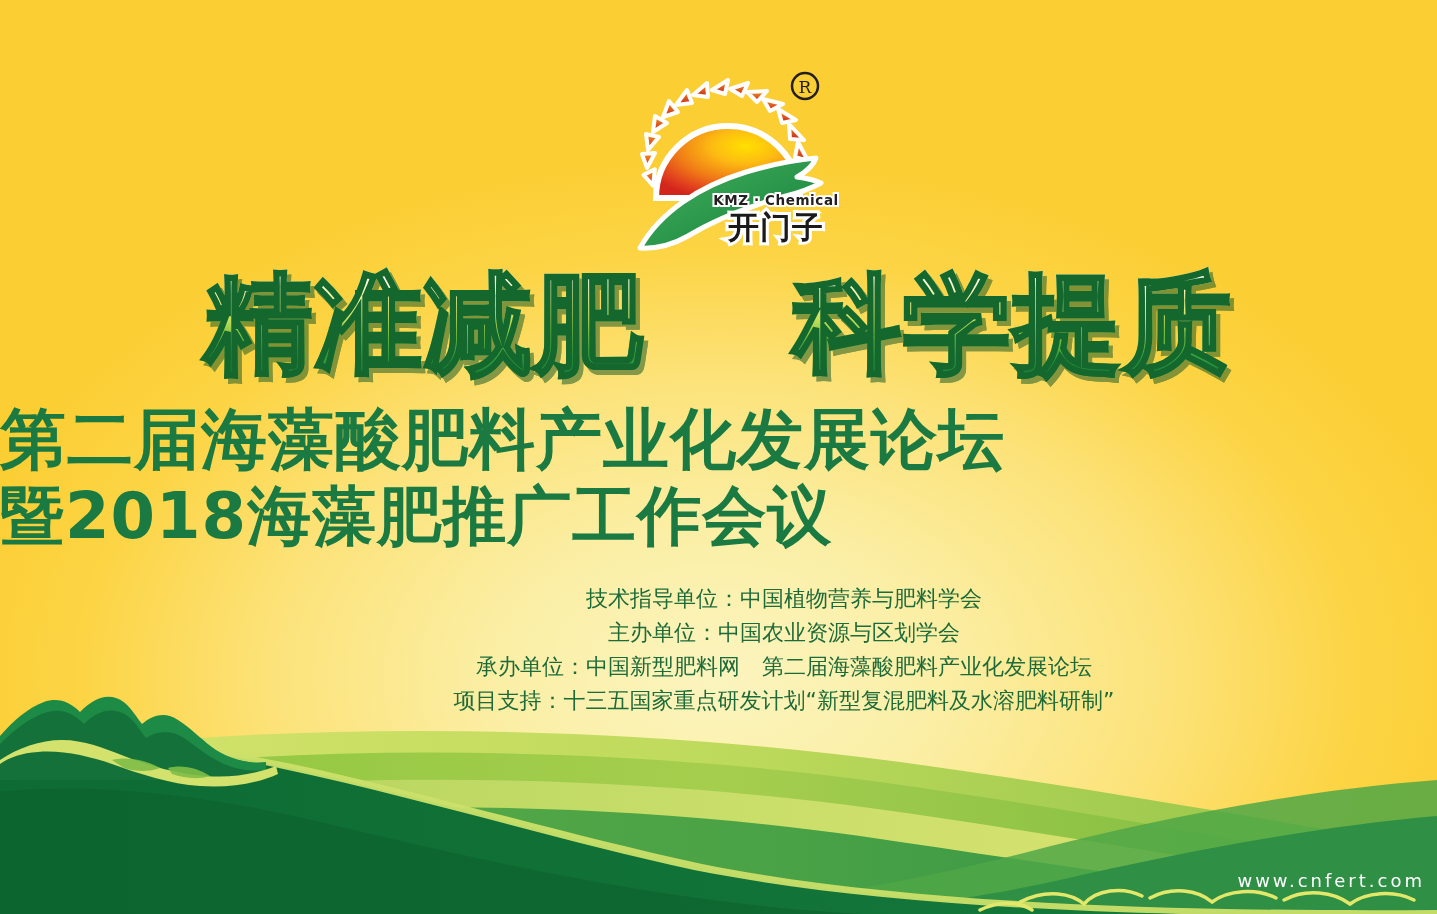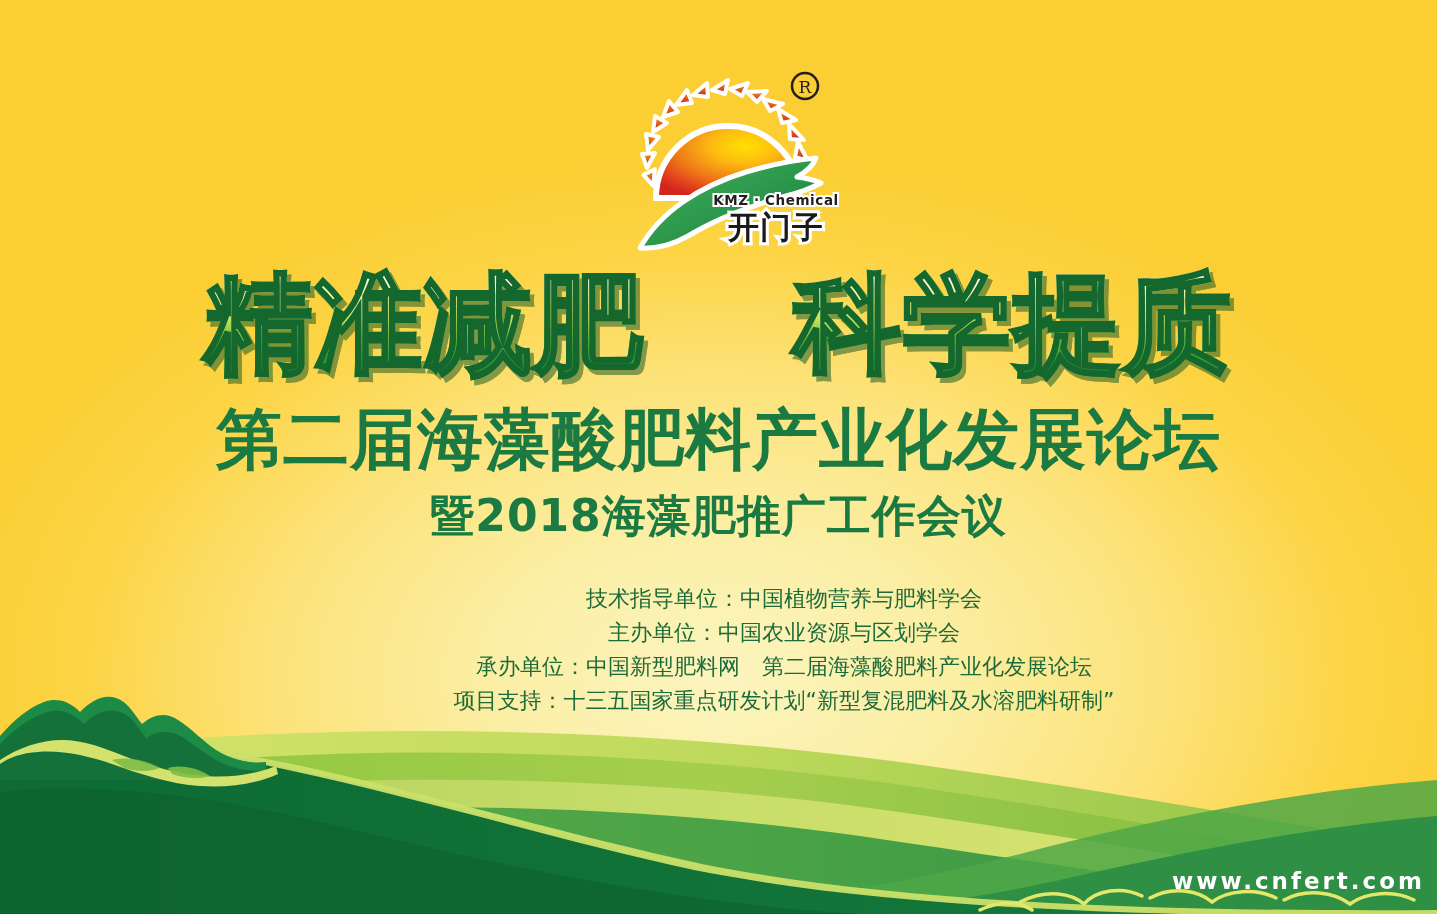--- a/index.html
+++ b/index.html
@@ -41,45 +41,45 @@
     -webkit-background-clip:text;
     background-clip:text;
     color:transparent;
     -webkit-text-stroke:3px #14682E;
     paint-order:stroke fill;
     filter:drop-shadow(4px 5px 0px rgba(32,92,40,.55));
   }
 
   
   .sub1,.sub2{
-    position:absolute;left:0;width:1437px;text-align:center;
+    position:absolute;left:0;width:1437px;text-align:left;
     color:#1B7A42;font-weight:bold;white-space:nowrap;
   }
   .sub1{top:404px;font-size:66px;line-height:72px;letter-spacing:1px;}
-  .sub2{top:480px;font-size:44px;line-height:72px;letter-spacing:1px;}
+  .sub2{top:480px;font-size:64px;line-height:72px;letter-spacing:1px;}
 
   
   .info{
     position:absolute;left:404px;top:582px;width:760px;
     color:#1E6B3A;font-size:22px;line-height:34px;
     white-space:nowrap;
     text-align:center;
   }
   .info-line{display:block;}
 
   
   .landscape{position:absolute;left:0;top:640px;width:1437px;height:274px;}
   .landscape svg{display:block;width:1437px;height:274px;}
 
   
   .watermark{
     position:absolute;right:12px;bottom:22px;text-align:right;color:#FFFFFF;
   }
   .wm-cn{font-size:25px;line-height:30px;font-weight:bold;letter-spacing:1px;}
-  .wm-url{font-size:23px;line-height:22px;letter-spacing:3px;font-weight:bold;}
+  .wm-url{font-size:18px;line-height:22px;letter-spacing:3px;font-weight:normal;}
 </style>
 </head>
 <body>
 
 <div class="poster">
 
   <div class="logo">
     <svg viewBox="0 0 200 190" xmlns="http://www.w3.org/2000/svg" aria-hidden="true">
       <defs>
         <radialGradient id="sunGrad" cx="62%" cy="28%" r="78%">

